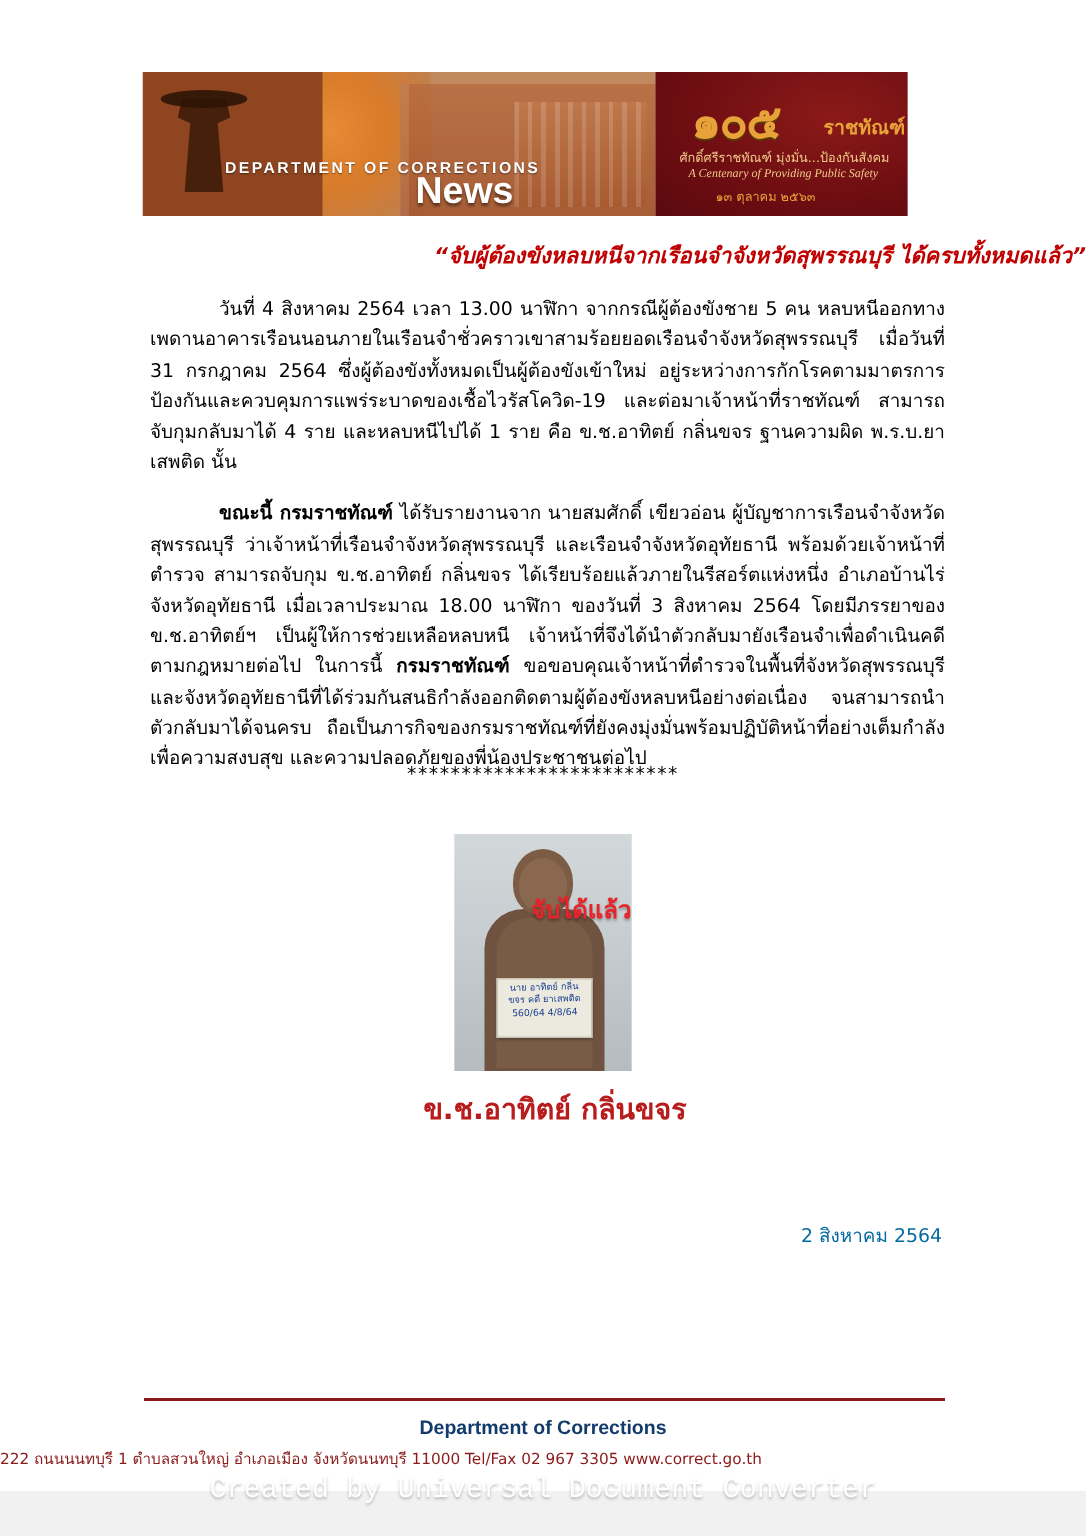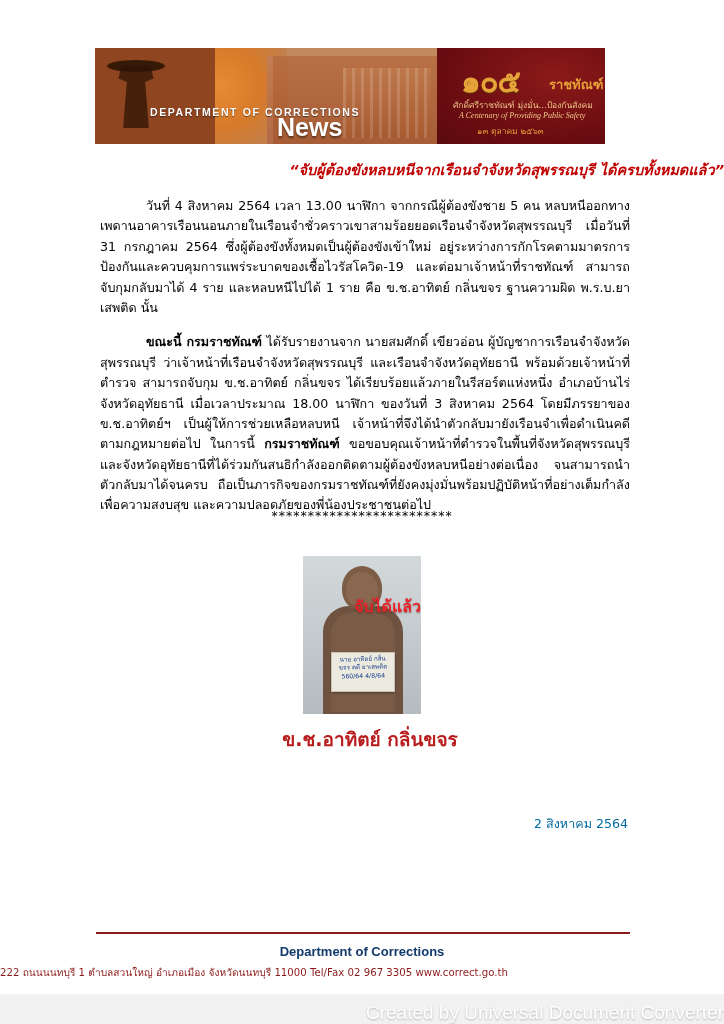--- a/index.html
+++ b/index.html
@@ -316,24 +316,24 @@
     left: 0; right: 0;
     top: 964px;
     color: #8b1a1a;
     font-size: 10.2px;
   }
 
   
   .watermark {
     position: absolute;
     left: 0; right: 0;
-    bottom: 0;
-    text-align: right;
+    bottom: 20px;
+    text-align: center;
     color: #ffffff;
-    font-family: Liberation Sans, sans-serif;
+    font-family: Liberation Mono, monospace;
     font-size: 19px;
     text-shadow: 0 1px 2px rgba(0,0,0,.25);
   }
   .wm-band {
     position: absolute;
     left: 0; right: 0;
     bottom: 0;
     height: 30px;
     background: rgba(120,120,120,0.10);
   }

